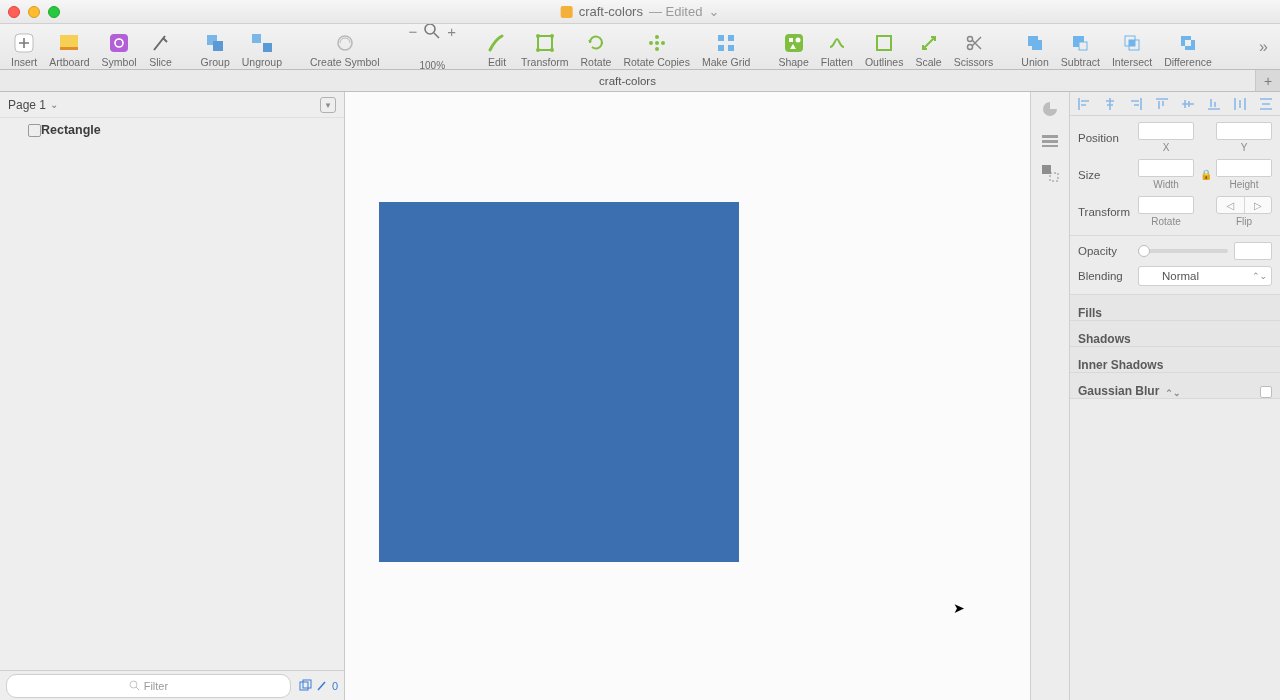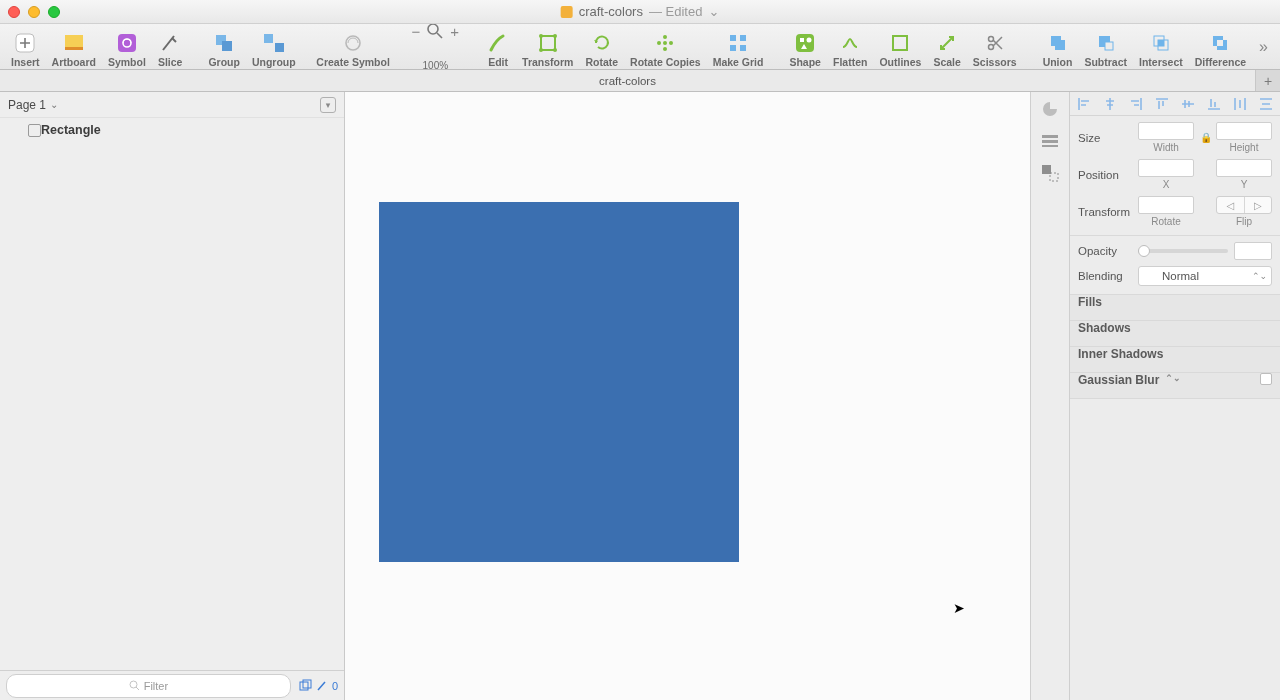--- a/index.html
+++ b/index.html
@@ -15,21 +15,21 @@
 .title-center{position:absolute;left:50%;transform:translateX(-50%);display:flex;align-items:center;gap:6px;color:#6b6b6b;}
 .title-center .edited{color:#9a9a9a;}
 .doc-icon{width:12px;height:12px;background:#f3b13b;border-radius:2px;display:inline-block;}
 
 
 .toolbar { height: 46px; background: linear-gradient(#f3f3f3,#e7e7e7); border-bottom:1px solid #bdbdbd; display:flex; align-items:center; padding:0 6px; gap:2px; }
 .tool-group{display:flex;align-items:flex-end;gap:2px;}
 .tool-sep{width:14px;}
 .tool-btn{display:flex;flex-direction:column;align-items:center;justify-content:flex-end;height:46px;padding:2px 5px 2px;min-width:34px;font-size:10.5px;color:#6a6a6a;cursor:default;}
 .tool-btn .ico{width:22px;height:22px;display:flex;align-items:center;justify-content:center;}
-.tool-btn .lbl{margin-top:2px;white-space:nowrap;font-weight:bold;}
+.tool-btn .lbl{margin-top:2px;white-space:nowrap;}
 .tool-btn svg{display:block;}
 .zoom-group{display:flex;flex-direction:column;align-items:center;justify-content:center;height:46px;padding:0 6px;}
 .zoom-row{display:flex;align-items:center;gap:6px;color:#777;}
 .zoom-row .sign{font-size:15px;color:#888;}
 .zoom-val{font-size:10px;color:#6a6a6a;margin-top:20px;}
 .tb-overflow{margin-left:auto;font-size:16px;color:#8a8a8a;padding:0 6px;}
 
 
 .tabstrip{height:22px;background:#d9d9d9;border-bottom:1px solid #bfbfbf;display:flex;align-items:stretch;}
 .tab{flex:1;display:flex;align-items:center;justify-content:center;font-size:11.5px;color:#555;background:#eaeaea;border-right:1px solid #c7c7c7;}
@@ -67,21 +67,21 @@
 .sublabel{font-size:10px;color:#8a8a8a;margin-top:2px;}
 .lock{width:10px;text-align:center;color:#aaa;font-size:10px;}
 .flip-box{width:56px;height:18px;border:1px solid #cfcfcf;background:#fafafa;border-radius:3px;display:flex;}
 .flip-box div{flex:1;border-right:1px solid #d7d7d7;display:flex;align-items:center;justify-content:center;font-size:10px;color:#9a9a9a;}
 .flip-box div:last-child{border-right:none;}
 .slider{flex:1;height:4px;background:#d6d6d6;border-radius:2px;position:relative;}
 .slider .knob{position:absolute;left:0;top:-4px;width:12px;height:12px;border-radius:50%;background:#fff;border:1px solid #bcbcbc;}
 .opacity-box{width:38px;height:18px;border:1px solid #cfcfcf;background:#fff;border-radius:2px;}
 .blend{flex:1;height:20px;border:1px solid #cfcfcf;background:#fff;border-radius:3px;display:flex;align-items:center;padding:0 23px;color:#555;position:relative;}
 .blend .dd{position:absolute;right:4px;font-size:9px;color:#888;}
-.style-head{height:26px;display:flex;align-items:flex-start;padding:0 8px;font-weight:600;font-size:12px;color:#5a5a5a;border-bottom:1px solid #d9d9d9;background:#e6e6e6;}
+.style-head{height:26px;display:flex;align-items:flex-end;padding:0 8px;font-weight:600;font-size:12px;color:#5a5a5a;border-bottom:1px solid #d9d9d9;background:#e6e6e6;}
 .style-head .cb{margin-left:auto;width:12px;height:12px;border:1px solid #bdbdbd;border-radius:2px;background:#fff;}
 .style-head .dd{margin-left:6px;font-size:9px;color:#8a8a8a;}
 </style>
 </head>
 <body>
 
 <div class="titlebar">
   <div class="traffic">
     <span class="t-red"></span>
     <span class="t-yellow"></span>
@@ -429,42 +429,42 @@
           </svg>
         </div>
       <div class="ai">
           <svg width="14" height="14">
             <path d="M1 2h12M1 12h12M3 7h8" stroke="#8bb8e8" stroke-width="1.6"></path>
           </svg>
         </div>
     </div>
 
     <div class="insp-section">
+      <div class="row">
+        <div class="label">Position</div>
+        <div class="pair">
+            <div class="ip"></div>
+            <div class="sublabel">X</div>
+          </div>
+        <div style="width:10px"></div>
+        <div class="pair">
+            <div class="ip"></div>
+            <div class="sublabel">Y</div>
+          </div>
+      </div>
       <div class="row">
         <div class="label">Size</div>
         <div class="pair">
             <div class="ip"></div>
             <div class="sublabel">Width</div>
           </div>
         <div class="lock">🔒</div>
         <div class="pair">
             <div class="ip"></div>
             <div class="sublabel">Height</div>
-          </div>
-      </div>
-      <div class="row">
-        <div class="label">Position</div>
-        <div class="pair">
-            <div class="ip"></div>
-            <div class="sublabel">X</div>
-          </div>
-        <div style="width:10px"></div>
-        <div class="pair">
-            <div class="ip"></div>
-            <div class="sublabel">Y</div>
           </div>
       </div>
       <div class="row">
         <div class="label">Transform</div>
         <div class="pair">
             <div class="ip"></div>
             <div class="sublabel">Rotate</div>
           </div>
         <div style="width:10px"></div>
         <div class="pair">

